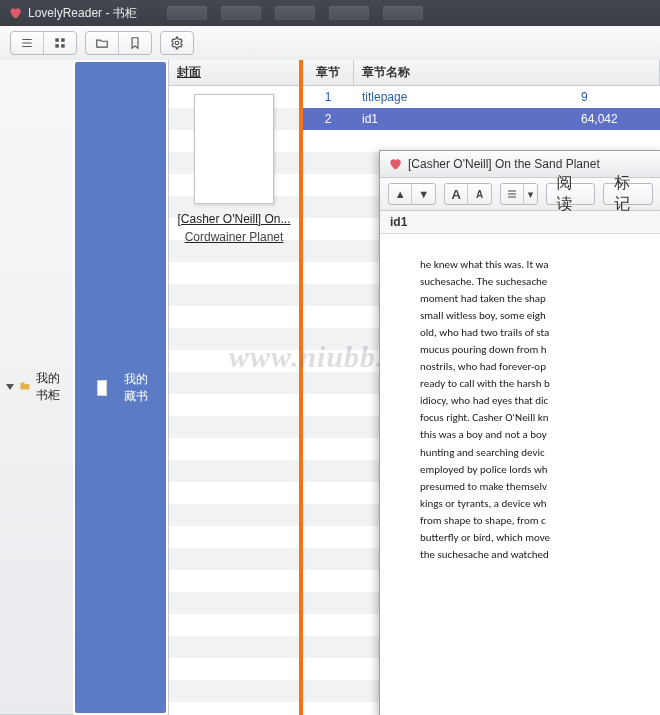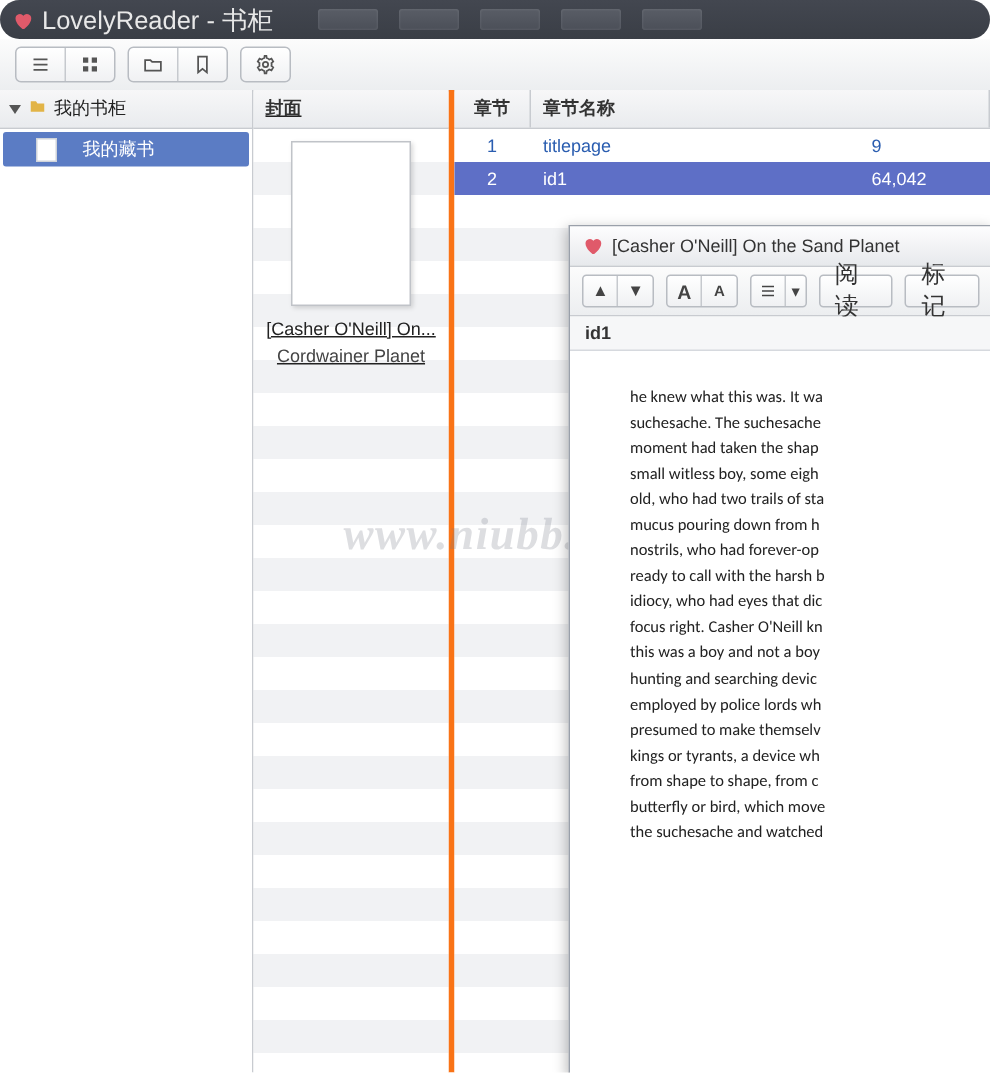--- a/index.html
+++ b/index.html
@@ -20,22 +20,21 @@
     background: #fff;
   }
   
   .titlebar {
     height: 26px;
     background: linear-gradient(#434750, #3a3e46);
     color: #e8e8e8;
     display: flex;
     align-items: center;
     padding: 0 8px;
-    font-size: 17px;
-    border-radius: 13px;
+    font-size: 12px;
   }
   .titlebar .app-icon {
     width: 14px; height: 14px;
     margin-right: 6px;
     color: #e05a6a;
   }
   .titlebar-thumbs {
     display:flex; gap:14px; margin-left:30px;
   }
   .titlebar-thumbs .thumb {
@@ -73,21 +72,21 @@
   
   .content {
     position:absolute;
     top:60px; left:0; right:0; bottom:0;
     display:flex;
   }
   .sidebar {
     width: 168px;
     border-right:1px solid #c8cbd0;
     background:#fff;
-    display:flex; flex-direction:column;
+    display:flex; flex-direction:row;
   }
   .tree-head {
     background: linear-gradient(#f7f7f8,#e9ebee);
     border-bottom:1px solid #c8cbd0;
     padding:4px 6px;
     display:flex; align-items:center;
     gap:4px;
   }
   .tree-head .tri {
     width:0;height:0;border-left:4px solid transparent;border-right:4px solid transparent;border-top:6px solid #555;

